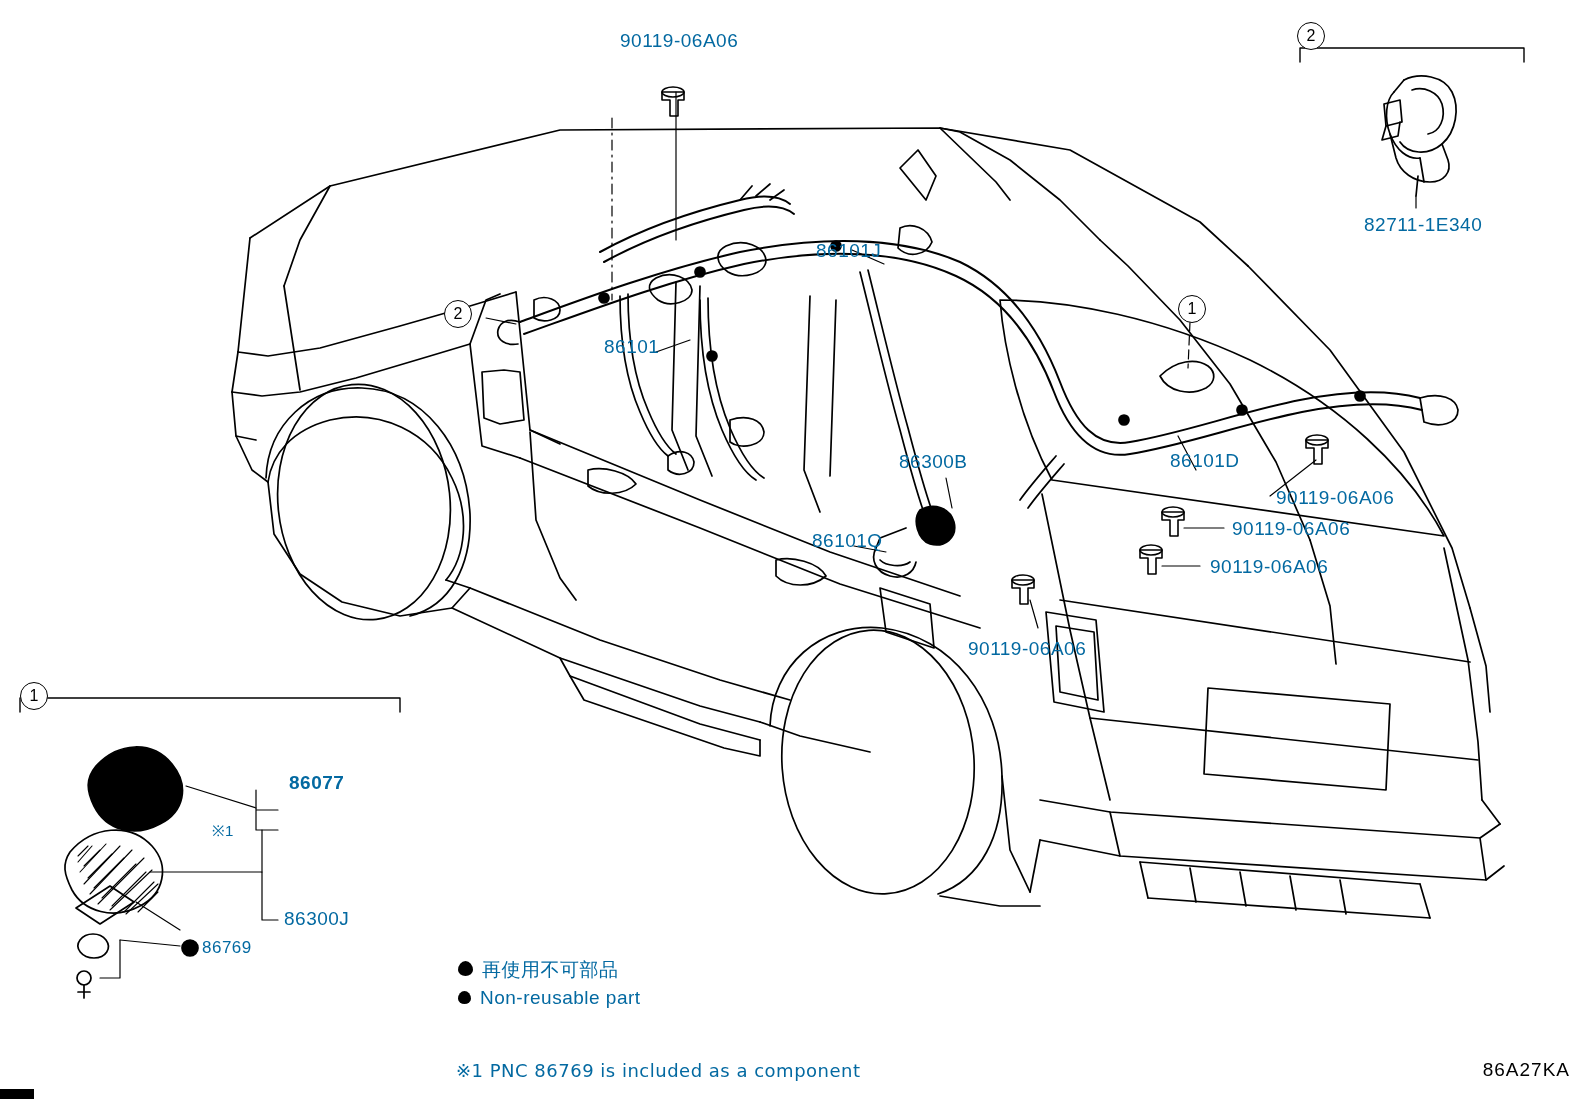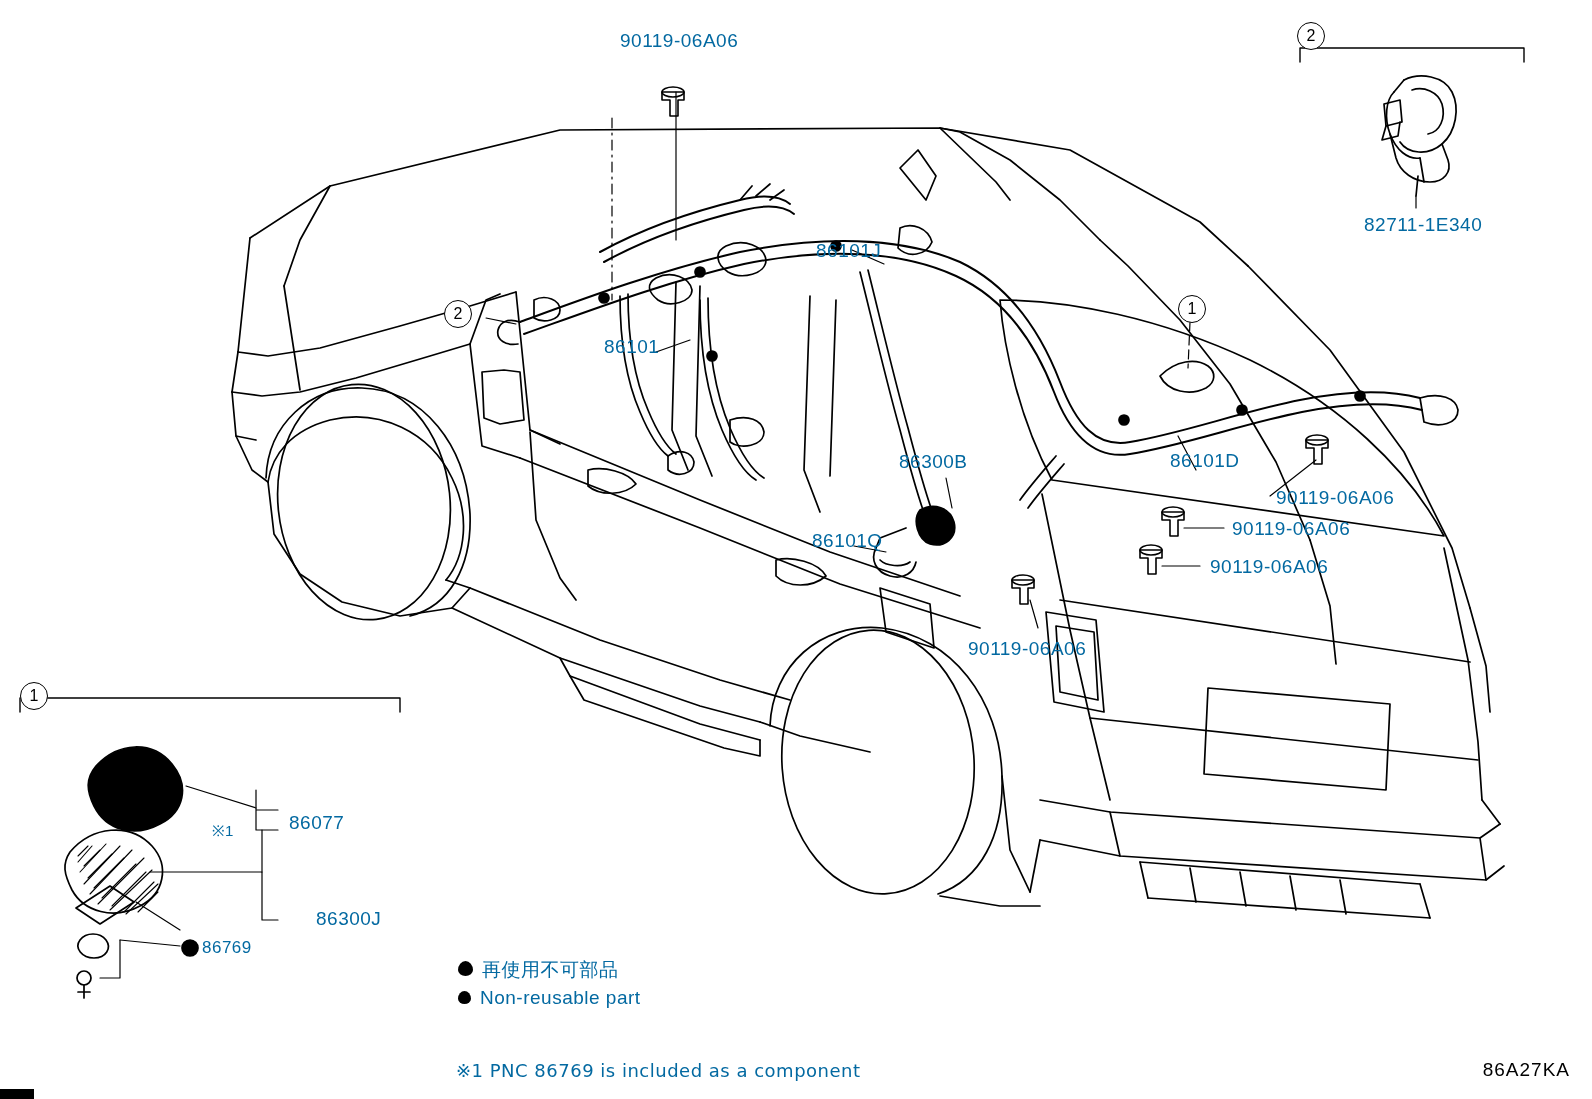--- a/index.html
+++ b/index.html
@@ -301,22 +301,22 @@
   <div class="lbl" style="left:604px; top:336px;text-align:right;">86101</div>
   <div class="lbl" style="left:899px; top:451px;">86300B</div>
   <div class="lbl" style="left:780px; top:530px;margin-left:32px;">86101Q</div>
   <div class="lbl" style="left:1158px; top:450px;margin-left:12px;">86101D</div>
   <div class="lbl" style="left:1276px; top:487px;">90119-06A06</div>
   <div class="lbl" style="left:1232px; top:518px;">90119-06A06</div>
   <div class="lbl" style="left:1210px; top:556px;">90119-06A06</div>
   <div class="lbl" style="left:968px; top:638px;">90119-06A06</div>
   <div class="lbl" style="left:1364px; top:214px;">82711-1E340</div>
 
-  <div class="lbl" style="left:289px; top:812px;">86077</div>
-  <div class="lbl" style="left:284px; top:908px;margin-left:32px;">86300J</div>
+  <div class="lbl" style="left:289px; top:772px;font-weight:bold;">86077</div>
+  <div class="lbl" style="left:284px; top:908px;">86300J</div>
   <div class="lbl small" style="left:202px; top:938px;">86769</div>
   <div class="lbl tiny" style="left:212px; top:820px;">※1</div>
 
   <div class="legend-dot" style="left:458px; top:961px;"></div>
   <div class="lbl" style="left:482px; top:957px; font-family:'DejaVu Sans', sans-serif;text-align:right;">再使用不可部品</div>
   <div class="legend-dot" style="left:458px; top:991px; width:13px; height:13px;"></div>
   <div class="lbl" style="left:480px; top:987px;">Non-reusable part</div>
   <div class="lbl" style="left:456px; top:1060px; font-family:'DejaVu Sans', sans-serif; font-size:18px;">※1 PNC 86769 is included as a component</div>
 
   <div class="diagcode">86A27KA</div>

